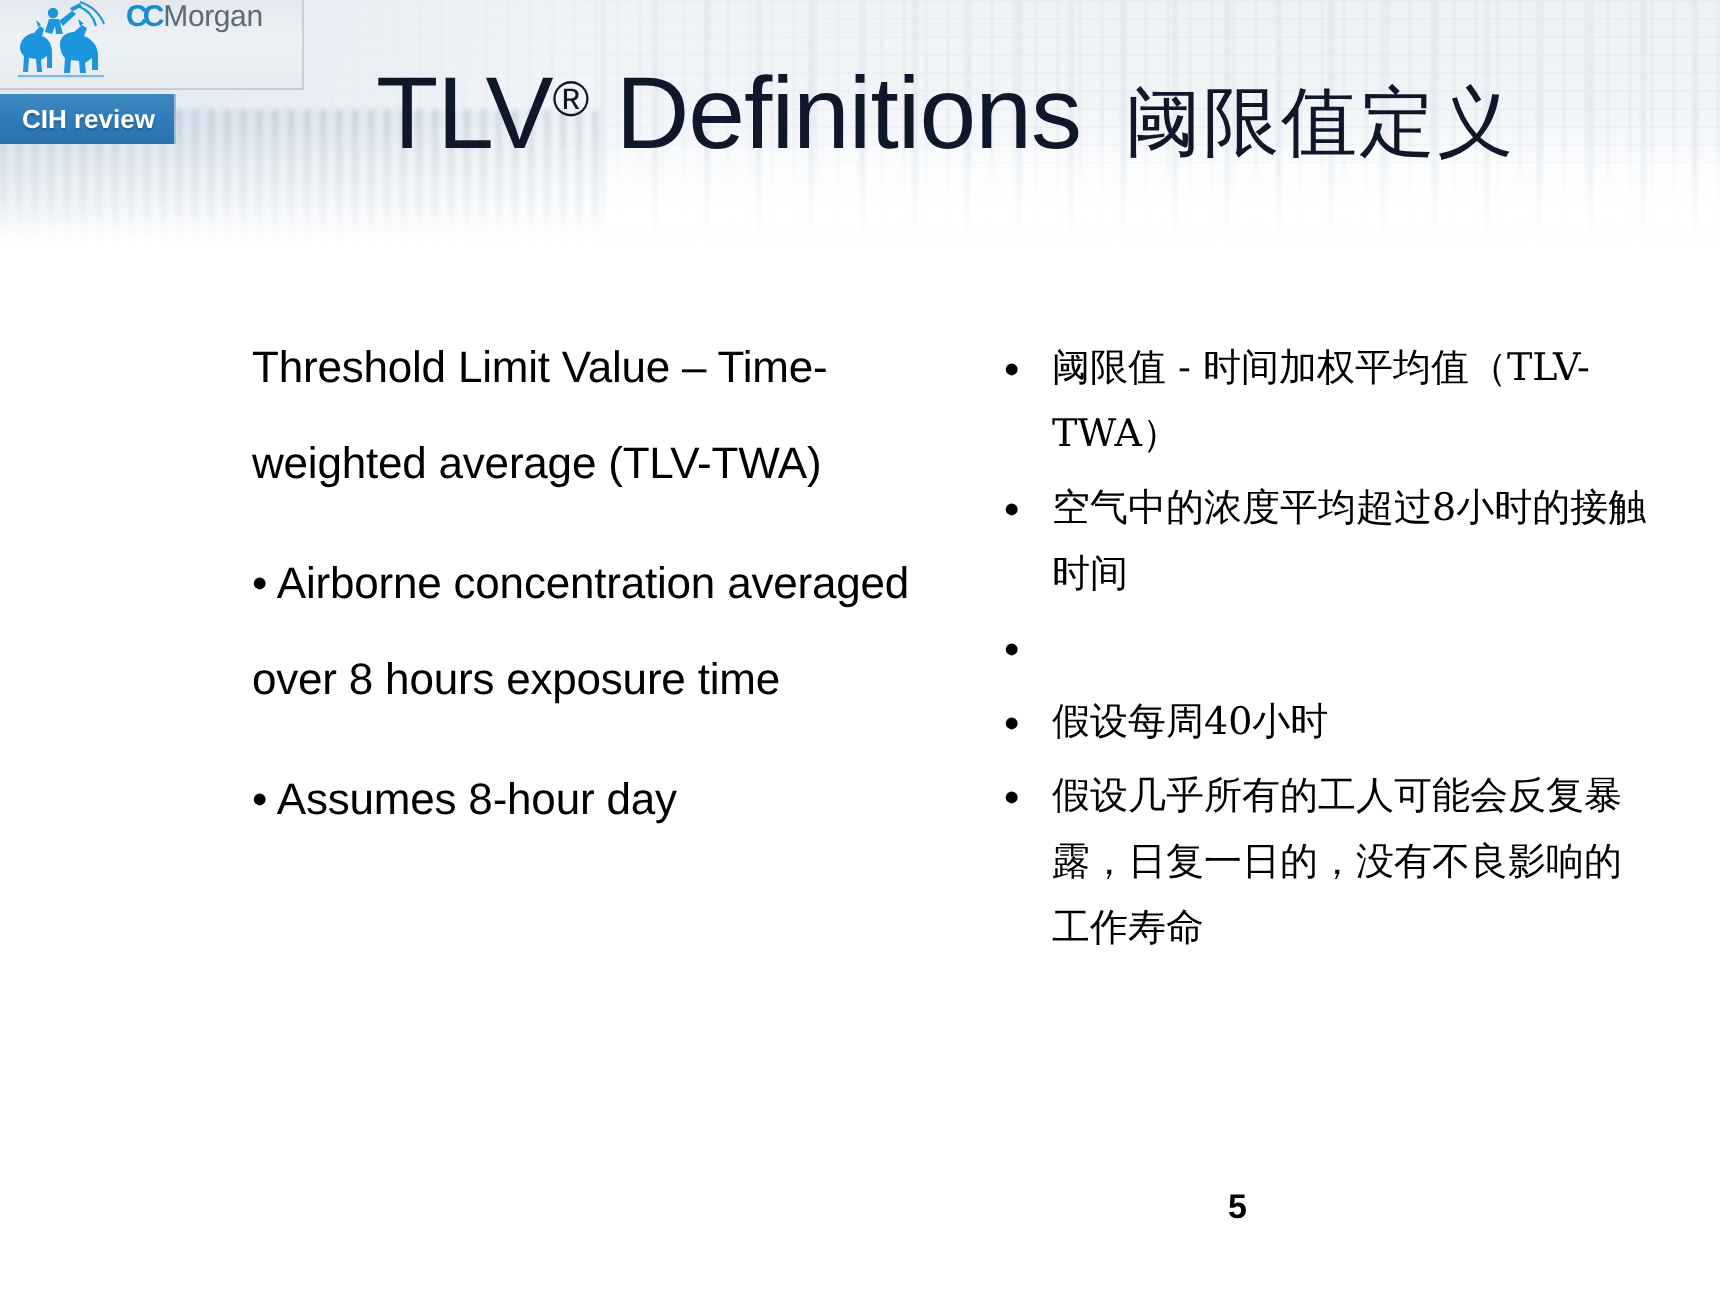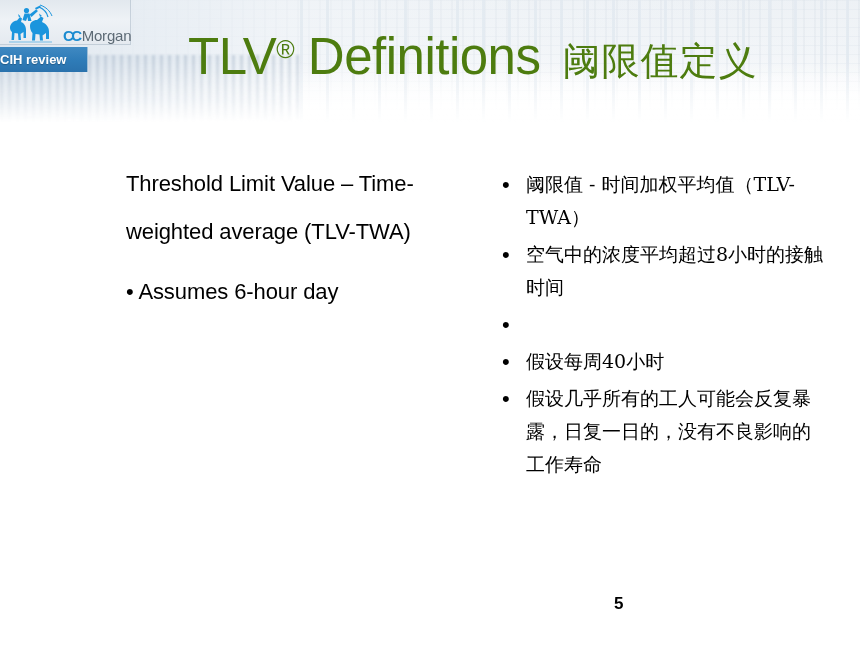--- a/index.html
+++ b/index.html
@@ -63,27 +63,27 @@
       repeating-linear-gradient(to right,
         rgba(226,233,240,0.85) 0px, rgba(226,233,240,0.85) 3px,
         rgba(255,255,255,0) 3px, rgba(255,255,255,0) 26px);
     filter: blur(0.6px);
   }
 
   
   .logo-plate {
     position: absolute;
     left: 0; top: 0;
-    width: 131px; height: 45px;
+    width: 152px; height: 45px;
     background: linear-gradient(to bottom, #e2e8ee 0%, #eef2f6 45%, #e5eaf0 100%);
     border-right: 1px solid rgba(170,184,198,0.55);
     border-bottom: 1px solid rgba(170,184,198,0.55);
     box-sizing: border-box;
     display: flex;
-    align-items: flex-end;
+    align-items: flex-start;
     z-index: 4;
   }
   .logo-mark {
     width: 56px; height: 40px;
     margin-left: 6px;
     flex: none;
   }
   .logo-word {
     font-size: 15px;
     letter-spacing: -0.2px;
@@ -106,30 +106,31 @@
     left: 0; top: 47px;
     width: 88px; height: 25px;
     background: linear-gradient(to bottom, #3f89c2 0%, #2f7cb8 52%, #2a72ad 100%);
     border-right: 1px solid #9dbdd6;
     box-sizing: border-box;
     color: #ffffff;
     font-size: 13px;
     font-weight: bold;
     display: flex;
     align-items: center;
+    padding-left: 11px;
     z-index: 5;
     text-shadow: 0 1px 1px rgba(0,0,0,0.25);
   }
 
   
   .slide-title {
     position: absolute;
     left: 188px; top: 31px;
     z-index: 6;
-    color: #4d7c0f;
+    color: #0f172a;
     white-space: nowrap;
     line-height: 1;
   }
   .title-en {
     font-size: 51px;
     font-weight: normal;
     letter-spacing: -0.5px;
   }
   .title-en .reg {
     font-size: 25px;
@@ -241,21 +242,22 @@
 
   <div class="slide-title">
     <span class="title-en"><span>TLV</span><span class="reg">®</span><span> Definitions</span></span><span class="title-zh">阈限值定义</span>
   </div>
 </div>
 
 <div class="content">
 
   <div class="col-left">
     <p>Threshold Limit Value – Time-weighted average (TLV-TWA)</p>
-    <p>• Assumes 6-hour day</p>
+    <p>• Airborne concentration averaged over 8 hours exposure time</p>
+    <p>• Assumes 8-hour day</p>
   </div>
 
   <div class="col-right">
     <div class="zh-item">
       <span class="zh-bullet">•</span>
       <span class="zh-text">阈限值 - 时间加权平均值（TLV-TWA）</span>
     </div>
     <div class="zh-item">
       <span class="zh-bullet">•</span>
       <span class="zh-text"> 空气中的浓度平均超过8小时的接触时间</span>

